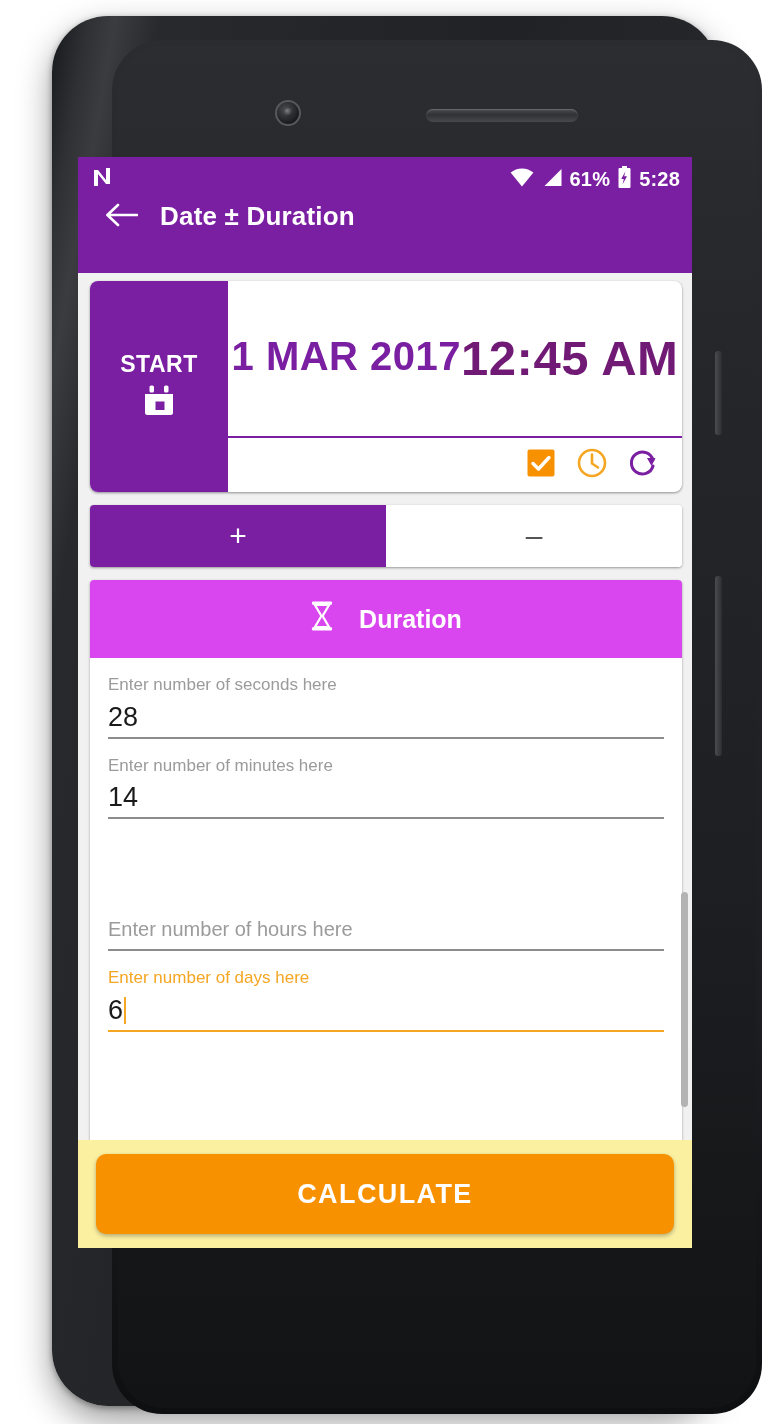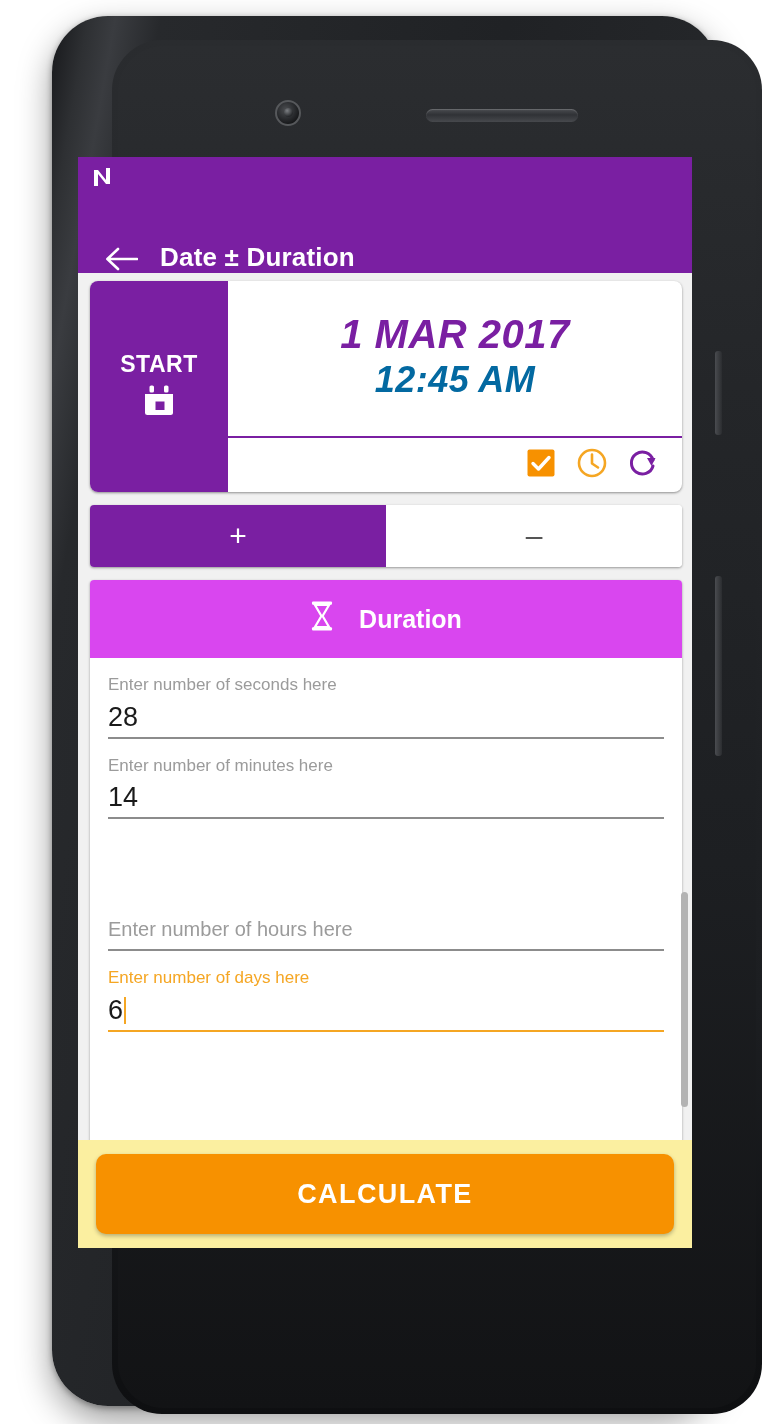--- a/index.html
+++ b/index.html
@@ -88,21 +88,21 @@
     color: #fff;
   }
   #status-left { display: flex; align-items: center; flex: 1; }
   .n-logo { font-size: 19px; font-weight: bold; letter-spacing: -1px; }
   #status-right { display: flex; align-items: center; gap: 7px; }
   .status-text { font-size: 20px; font-weight: bold; letter-spacing: 0.2px; }
 
   
   #app-bar {
     height: 72px; background: #7A1FA2;
-    display: flex; align-items: flex-end; padding-left: 16px;
+    display: flex; align-items: flex-start; padding-left: 16px;
     color: #fff;
   }
   #back-arrow { width: 54px; display:flex; align-items:center; justify-content:center; }
   #app-title {
     font-size: 26px; font-weight: bold; margin-left: 12px; letter-spacing: 0.2px;
   }
 
   
   #app-body {
     position: absolute; left: 0; top: 116px;
@@ -120,28 +120,27 @@
   }
   #start-tab {
     width: 138px; background: #7A1FA2;
     display: flex; flex-direction: column;
     align-items: center; justify-content: center; gap: 6px;
     color: #fff;
   }
   #start-label { font-size: 23px; font-weight: bold; letter-spacing: 0.5px; }
   #date-right { flex: 1; display: flex; flex-direction: column; }
   #datetime-display {
-    flex: 1; display: flex; flex-direction: column;
+    flex: 1; display: flex; flex-direction: row;
     align-items: center; justify-content: center;
     border-bottom: 2px solid #7A1FA2;
     padding-bottom: 4px;
-    font-style: italic;
   }
   #date-value { font-size: 40px; font-weight: bold; color: #7A1FA2; letter-spacing: 0.5px; }
-  #time-value { font-size: 36px; font-weight: bold; color: #0369a1; letter-spacing: 0.5px; margin-top: 2px; }
+  #time-value { font-size: 49px; font-weight: bold; color: #701a75; letter-spacing: 0.5px; margin-top: 2px; }
   #date-actions {
     height: 54px; display: flex; align-items: center;
     justify-content: flex-end; gap: 20px; padding-right: 22px;
   }
 
   
   #sign-toggle {
     position: absolute; left: 12px; top: 232px;
     width: 592px; height: 62px;
     background: #fff; border-radius: 4px;
@@ -237,20 +236,40 @@
 
 <div id="screen">
 
   <div id="status-bar">
     <div id="status-left">
       <span class="n-logo">
         <svg width="20" height="22" viewBox="0 0 20 22" aria-hidden="true">
           <path d="M2 20 L2 4 L6 4 L14 14 L14 2 L18 2 L18 18 L14 18 L6 8 L6 20 Z" fill="#ffffff"></path>
         </svg>
       </span>
+    </div>
+    <div id="status-right">
+      <span>
+        <svg width="24" height="19" viewBox="0 0 24 19" aria-hidden="true">
+          <path d="M12 18.5 L23.4 4.6 C20.2 1.9 16.3 0.4 12 0.4 C7.7 0.4 3.8 1.9 0.6 4.6 Z" fill="#ffffff"></path>
+        </svg>
+      </span>
+      <span>
+        <svg width="22" height="19" viewBox="0 0 22 19" aria-hidden="true">
+          <path d="M20.5 1 L20.5 18 L3.5 18 Z" fill="#ffffff"></path>
+        </svg>
+      </span>
+      <span class="status-text">61%</span>
+      <span>
+        <svg width="15" height="23" viewBox="0 0 15 23" aria-hidden="true">
+          <path d="M5 0 h5 v2 h2.5 a1 1 0 0 1 1 1 v18 a1 1 0 0 1 -1 1 h-10 a1 1 0 0 1 -1 -1 v-18 a1 1 0 0 1 1 -1 h2.5 z" fill="#ffffff"></path>
+          <path d="M8.4 5.5 L4.2 13 h2.6 l-1.2 5.2 L10 10.2 H7.2 z" fill="#7A1FA2"></path>
+        </svg>
+      </span>
+      <span class="status-text">5:28</span>
     </div>
   </div>
 
   <div id="app-bar">
     <div id="back-arrow">
       <svg width="34" height="28" viewBox="0 0 34 28" aria-hidden="true">
         <path d="M33 14 H4 M14 4 L3.4 14 L14 24" stroke="#ffffff" stroke-width="2.6" fill="none" stroke-linecap="round" stroke-linejoin="round"></path>
       </svg>
     </div>
     <div id="app-title">Date ± Duration</div>

